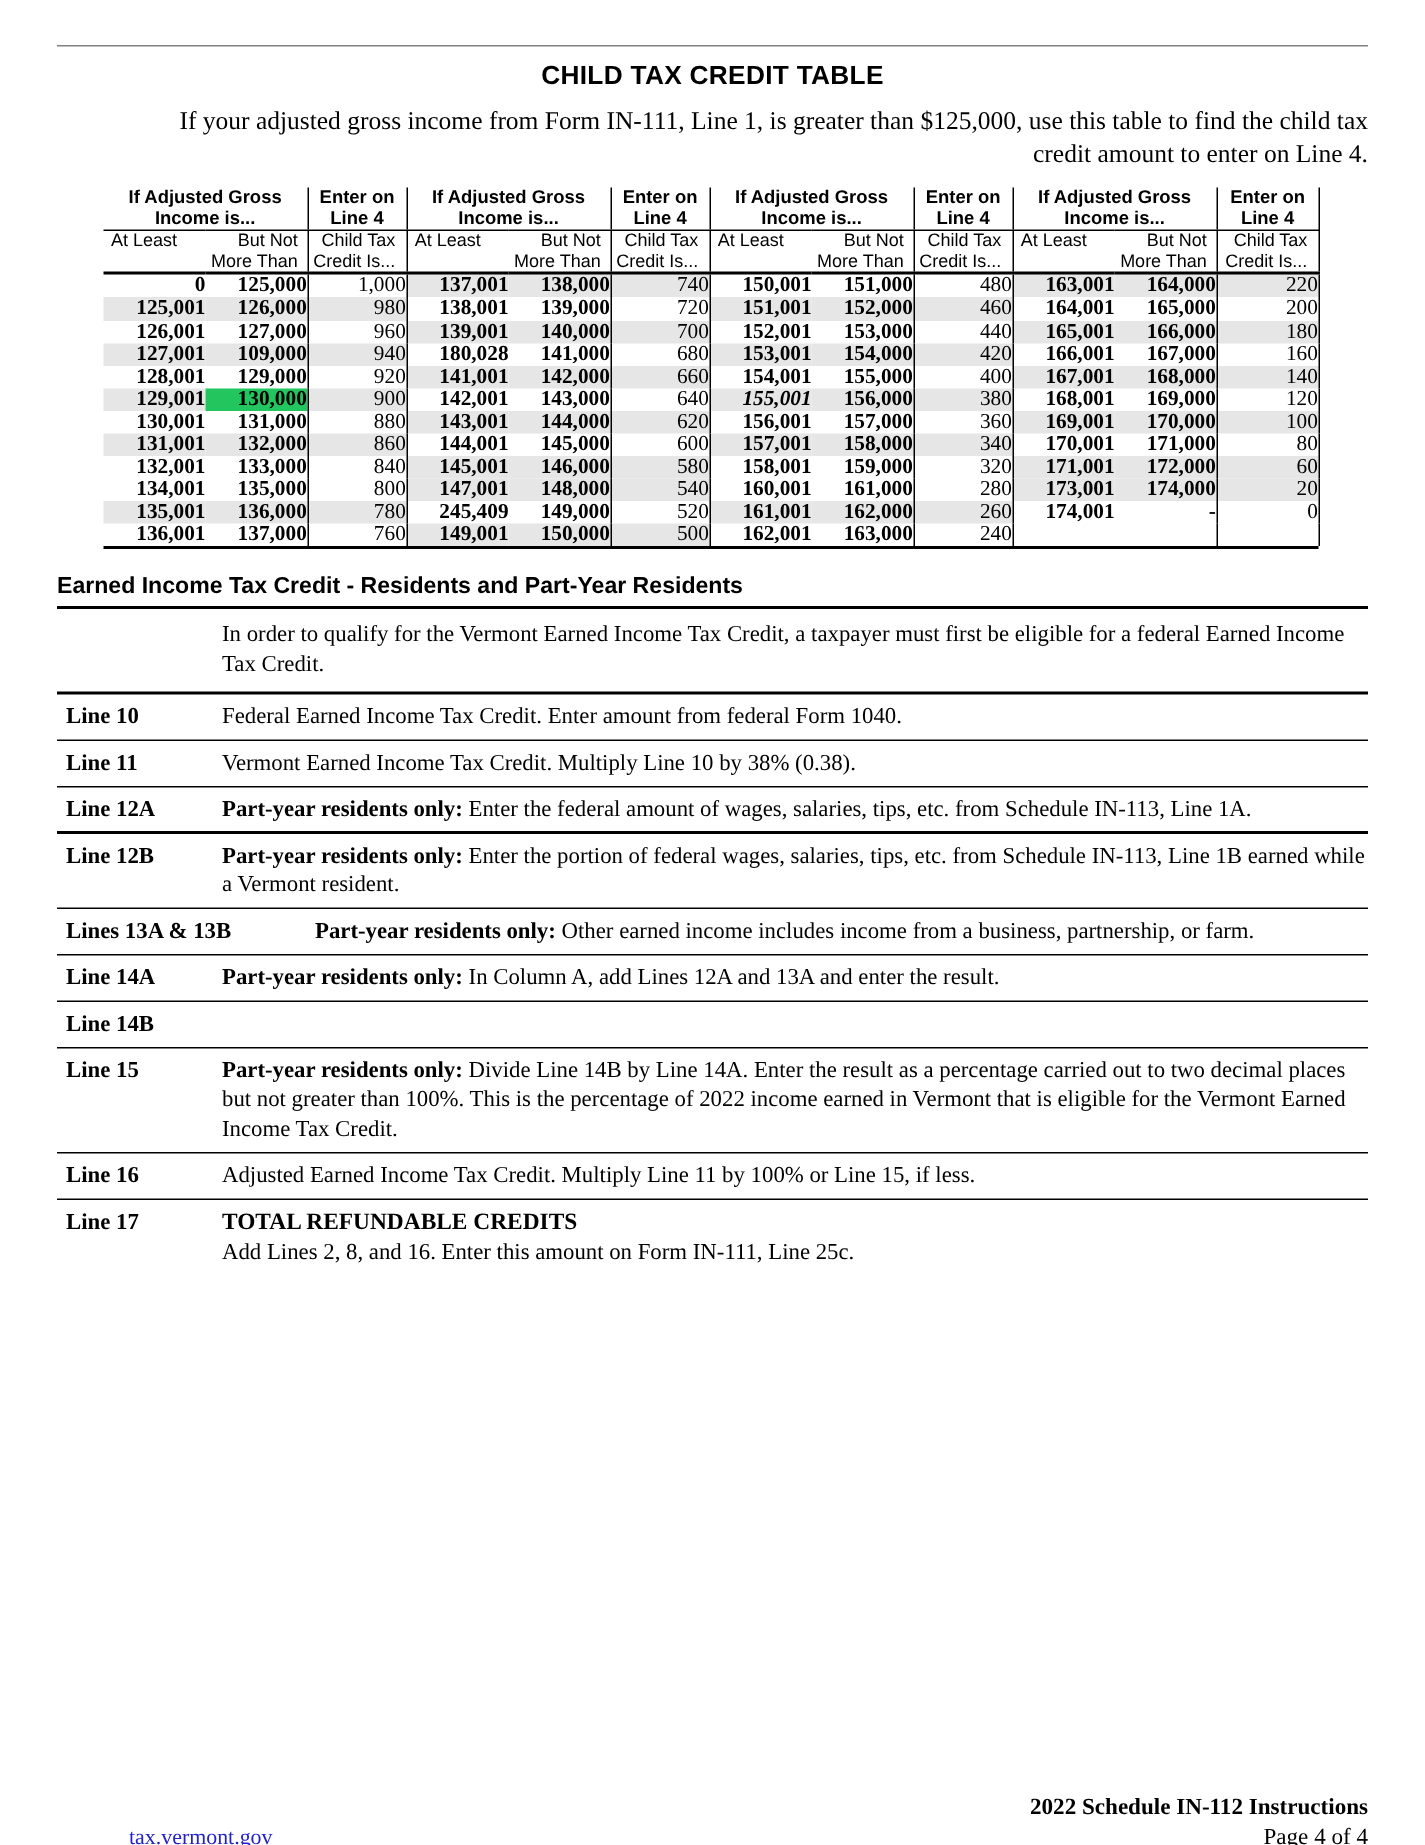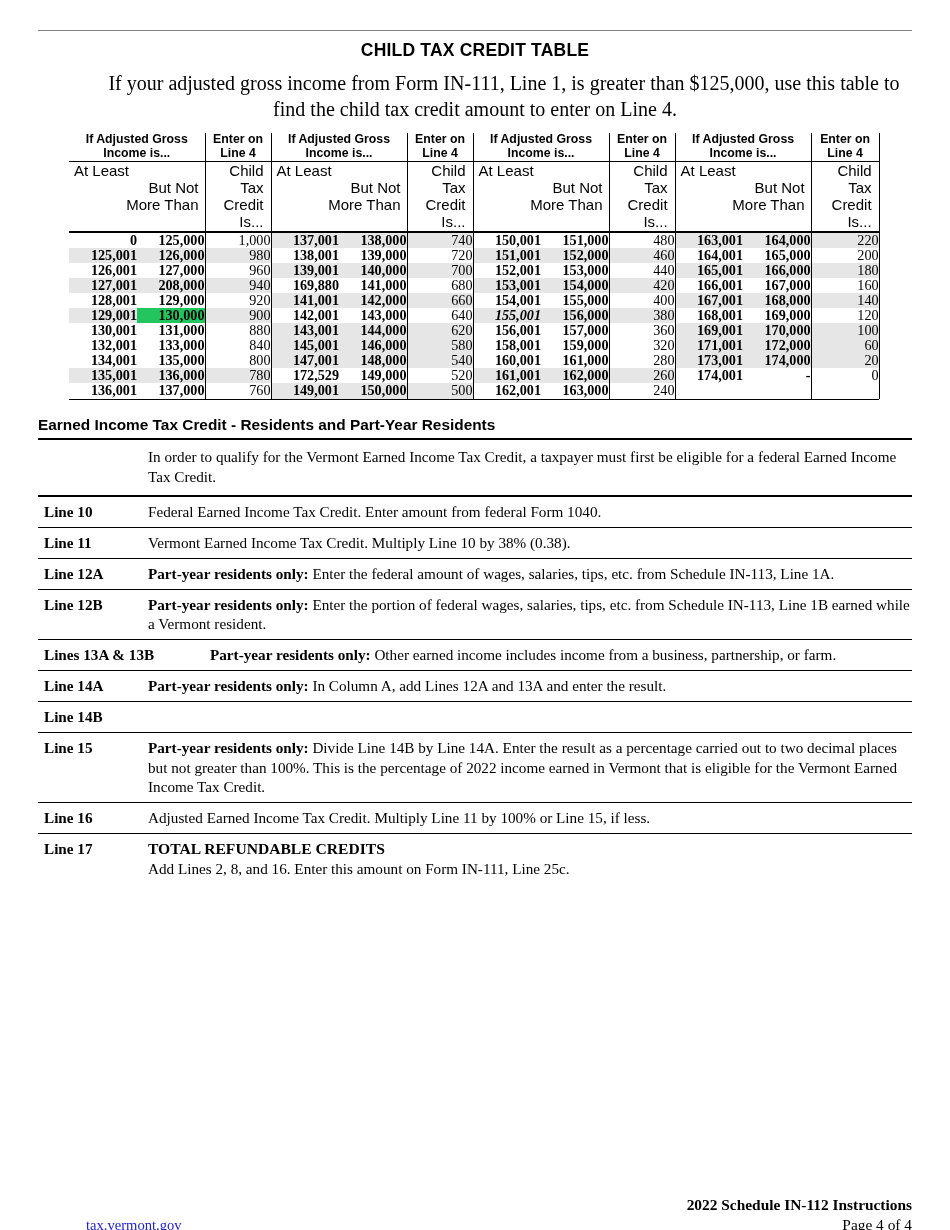--- a/index.html
+++ b/index.html
@@ -36,25 +36,25 @@
     font-family: "Liberation Sans", sans-serif;
     font-weight: bold;
     font-size: 17.5px;
     text-align: center;
     letter-spacing: 0.2px;
     margin-top: 9px;
   }
 
   
   .intro {
-    font-size: 20px;
+    font-size: 17px;
     line-height: 1.30;
     margin-top: 9px;
     text-indent: 58px;
-    text-align: center;
+    text-align: right;
     width: 874px;
   }
 
   
   .tbl-wrap {
     margin-top: 11px;
     margin-left: 31px;
     width: 810px;
   }
   table.credit {
@@ -72,21 +72,21 @@
     font-weight: bold;
     font-size: 12.3px;
     line-height: 1.12;
     text-align: center;
     padding: 4px 0 4px 0;
     border-bottom: 1.6px solid #000;
   }
   .hsub {
     font-family: "Liberation Sans", sans-serif;
     font-weight: normal;
-    font-size: 15px;
+    font-size: 12px;
     line-height: 1.15;
     padding: 4px 0 4px 0;
     border-bottom: 2.2px solid #000;
     vertical-align: top;
   }
   .hsub .l { float: left; padding-left: 5px; }
   .hsub .r { float: right; padding-right: 6px; text-align: right; }
   .hsub.single { text-align: right; padding-right: 7px; }
   .vsep { border-left: 1.8px solid #000; }
   .vsep-thin { border-left: 1.2px solid #000; }
@@ -286,23 +286,23 @@
             <td class="val vsep-thin" style="background: rgb(230, 230, 230);">700</td>
             <td class="num vsep">152,001</td>
             <td class="num">153,000</td>
             <td class="val vsep-thin">440</td>
             <td class="num vsep" style="background: rgb(230, 230, 230);">165,001</td>
             <td class="num" style="background: rgb(230, 230, 230);">166,000</td>
             <td class="val vsep-thin rowend" style="background: rgb(230, 230, 230);">180</td>
           </tr>
           <tr>
             <td class="num" style="background: rgb(230, 230, 230);">127,001</td>
-            <td class="num" style="background: rgb(230, 230, 230);">208,000</td>
+            <td class="num" style="background: rgb(230, 230, 230);">109,000</td>
             <td class="val vsep-thin" style="background: rgb(230, 230, 230);">940</td>
-            <td class="num vsep">169,880</td>
+            <td class="num vsep">180,028</td>
             <td class="num">141,000</td>
             <td class="val vsep-thin">680</td>
             <td class="num vsep" style="background: rgb(230, 230, 230);">153,001</td>
             <td class="num" style="background: rgb(230, 230, 230);">154,000</td>
             <td class="val vsep-thin" style="background: rgb(230, 230, 230);">420</td>
             <td class="num vsep">166,001</td>
             <td class="num">167,000</td>
             <td class="val vsep-thin rowend">160</td>
           </tr>
           <tr>
@@ -341,20 +341,34 @@
             <td class="num" style="background: rgb(230, 230, 230);">144,000</td>
             <td class="val vsep-thin" style="background: rgb(230, 230, 230);">620</td>
             <td class="num vsep">156,001</td>
             <td class="num">157,000</td>
             <td class="val vsep-thin">360</td>
             <td class="num vsep" style="background: rgb(230, 230, 230);">169,001</td>
             <td class="num" style="background: rgb(230, 230, 230);">170,000</td>
             <td class="val vsep-thin rowend" style="background: rgb(230, 230, 230);">100</td>
           </tr>
           <tr>
+            <td class="num" style="background: rgb(230, 230, 230);">131,001</td>
+            <td class="num" style="background: rgb(230, 230, 230);">132,000</td>
+            <td class="val vsep-thin" style="background: rgb(230, 230, 230);">860</td>
+            <td class="num vsep">144,001</td>
+            <td class="num">145,000</td>
+            <td class="val vsep-thin">600</td>
+            <td class="num vsep" style="background: rgb(230, 230, 230);">157,001</td>
+            <td class="num" style="background: rgb(230, 230, 230);">158,000</td>
+            <td class="val vsep-thin" style="background: rgb(230, 230, 230);">340</td>
+            <td class="num vsep">170,001</td>
+            <td class="num">171,000</td>
+            <td class="val vsep-thin rowend">80</td>
+          </tr>
+          <tr>
             <td class="num">132,001</td>
             <td class="num">133,000</td>
             <td class="val vsep-thin">840</td>
             <td class="num vsep" style="background: rgb(230, 230, 230);">145,001</td>
             <td class="num" style="background: rgb(230, 230, 230);">146,000</td>
             <td class="val vsep-thin" style="background: rgb(230, 230, 230);">580</td>
             <td class="num vsep">158,001</td>
             <td class="num">159,000</td>
             <td class="val vsep-thin">320</td>
             <td class="num vsep" style="background: rgb(230, 230, 230);">171,001</td>
@@ -372,21 +386,21 @@
             <td class="num">161,000</td>
             <td class="val vsep-thin">280</td>
             <td class="num vsep" style="background: rgb(230, 230, 230);">173,001</td>
             <td class="num" style="background: rgb(230, 230, 230);">174,000</td>
             <td class="val vsep-thin rowend" style="background: rgb(230, 230, 230);">20</td>
           </tr>
           <tr>
             <td class="num" style="background: rgb(230, 230, 230);">135,001</td>
             <td class="num" style="background: rgb(230, 230, 230);">136,000</td>
             <td class="val vsep-thin" style="background: rgb(230, 230, 230);">780</td>
-            <td class="num vsep">172,529</td>
+            <td class="num vsep">245,409</td>
             <td class="num">149,000</td>
             <td class="val vsep-thin">520</td>
             <td class="num vsep" style="background: rgb(230, 230, 230);">161,001</td>
             <td class="num" style="background: rgb(230, 230, 230);">162,000</td>
             <td class="val vsep-thin" style="background: rgb(230, 230, 230);">260</td>
             <td class="num vsep">174,001</td>
             <td class="num">-</td>
             <td class="val vsep-thin rowend">0</td>
           </tr>
           <tr>

